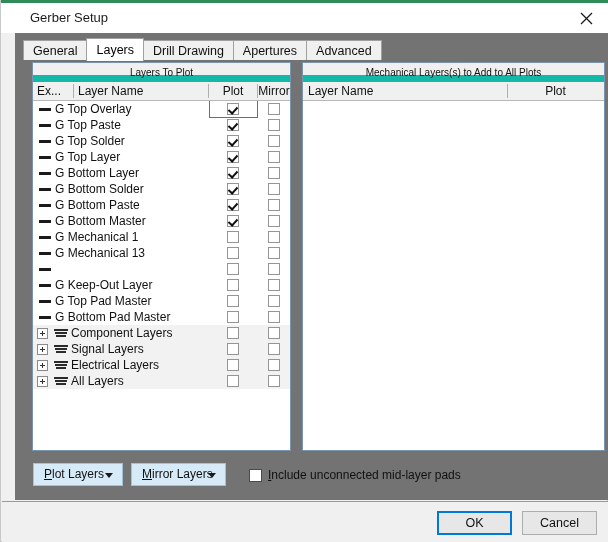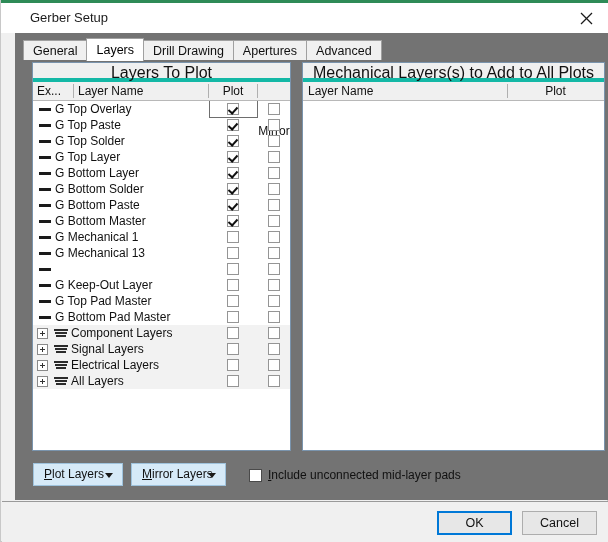--- a/index.html
+++ b/index.html
@@ -115,22 +115,22 @@
   #panel-right { left: 287px; top: 29px; width: 303px; height: 389px; }
 
   .panel-caption {
     position: absolute;
     left: 0; top: 0;
     right: 0;
     height: 19px;
     line-height: 19px;
     text-align: center;
     background: #f0f0f0;
-    border-bottom: 4px solid #14b8a6;
-    font-size: 16px;
+    border-bottom: 7px solid #14b8a6;
+    font-size: 10px;
     color: #111;
     box-sizing: border-box;
   }
 
   
   .hdr-row {
     position: absolute;
     left: 0; right: 0;
     top: 19px;
     height: 19px;
@@ -379,21 +379,21 @@
 
     <div class="panel" id="panel-left">
       <div class="panel-caption">Layers To Plot</div>
       <div class="hdr-row">
         <div class="hdr-cell" style="left:4px;width:36px;text-align:left;">Ex...</div>
         <div class="hdr-sep" style="left:40px;"></div>
         <div class="hdr-cell" style="left:45px;width:130px;text-align:left;">Layer Name</div>
         <div class="hdr-sep" style="left:175px;"></div>
         <div class="hdr-cell" style="left:176px;width:48px;text-align:center;">Plot</div>
         <div class="hdr-sep" style="left:224px;"></div>
-        <div class="hdr-cell" style="left:225px;width:32px;text-align:center;margin-top:40px;">Mirror</div>
+        <div class="hdr-cell" style="left:225px;width:32px;text-align:center;">Mirror</div>
       </div>
       <div class="rows" id="left-rows">
           <div class="row">
             <span class="dash-icon"></span>
             <span class="layer-label">G Top Overlay</span>
             <span class="cb checked" style="left: 194px;"></span>
             <span class="cb" style="left: 235px;"></span>
             <span class="cell-focus" style="left: 176px; width: 49px;"></span>
           </div>
           <div class="row">

